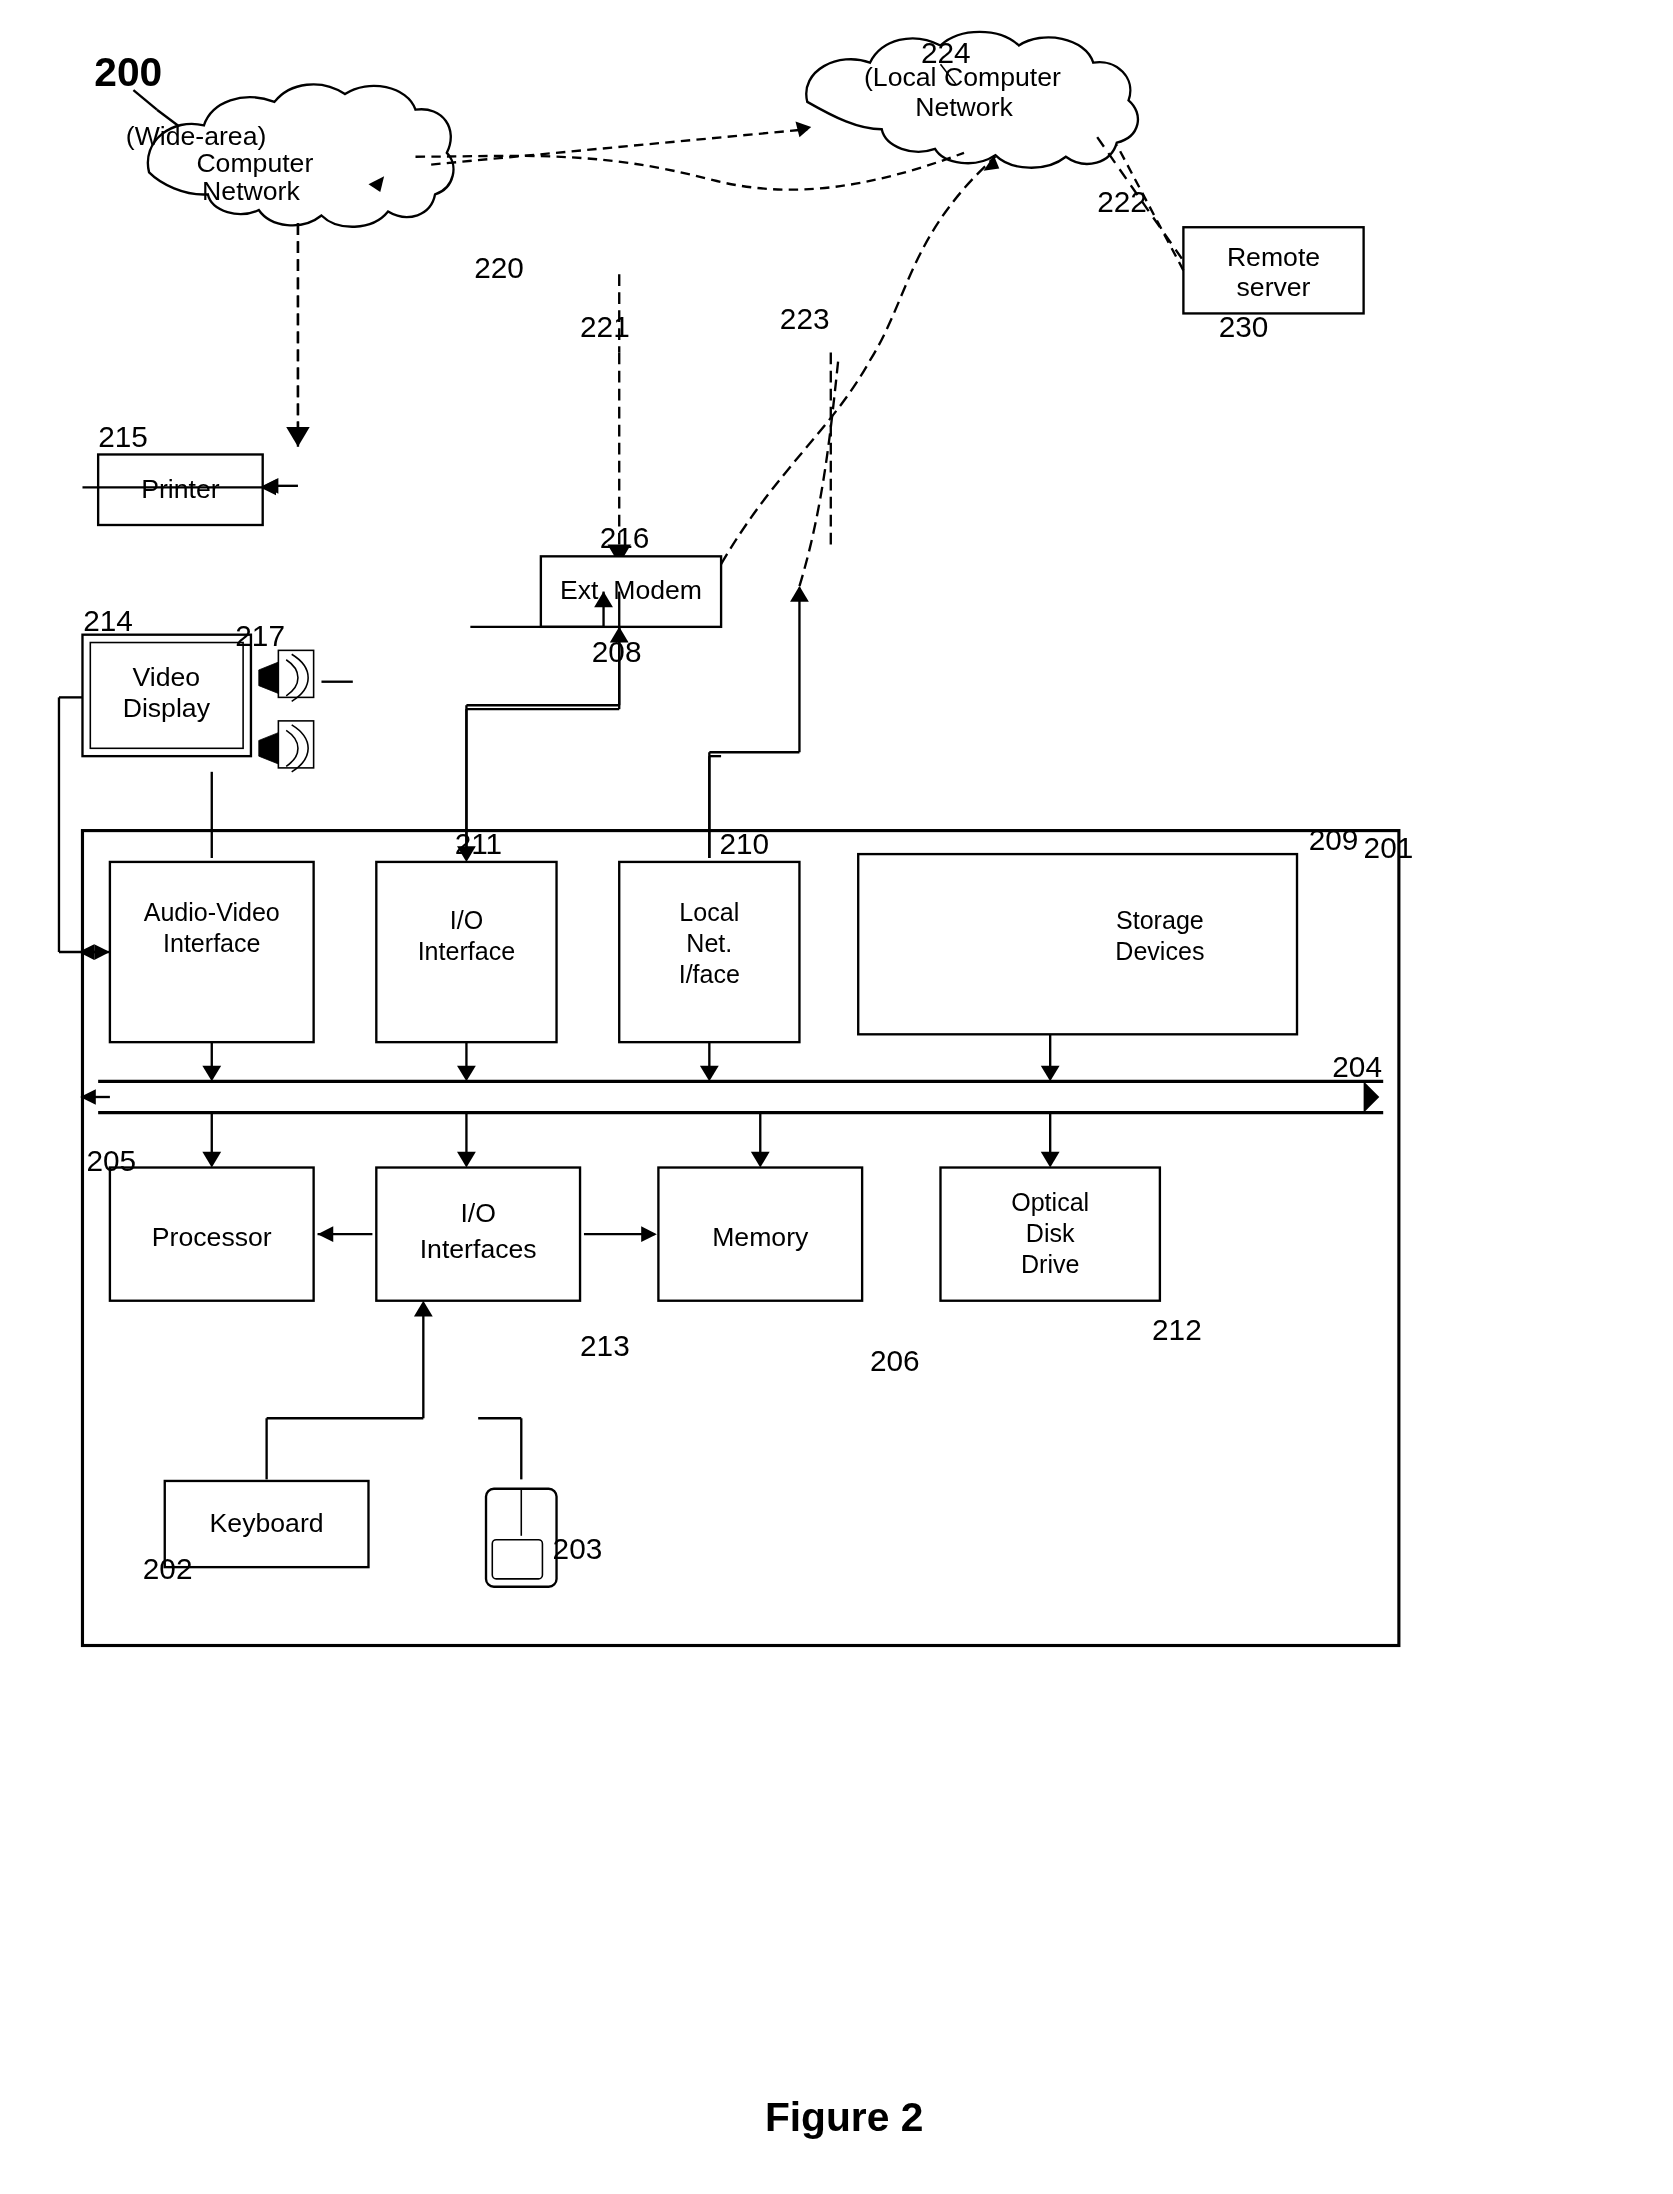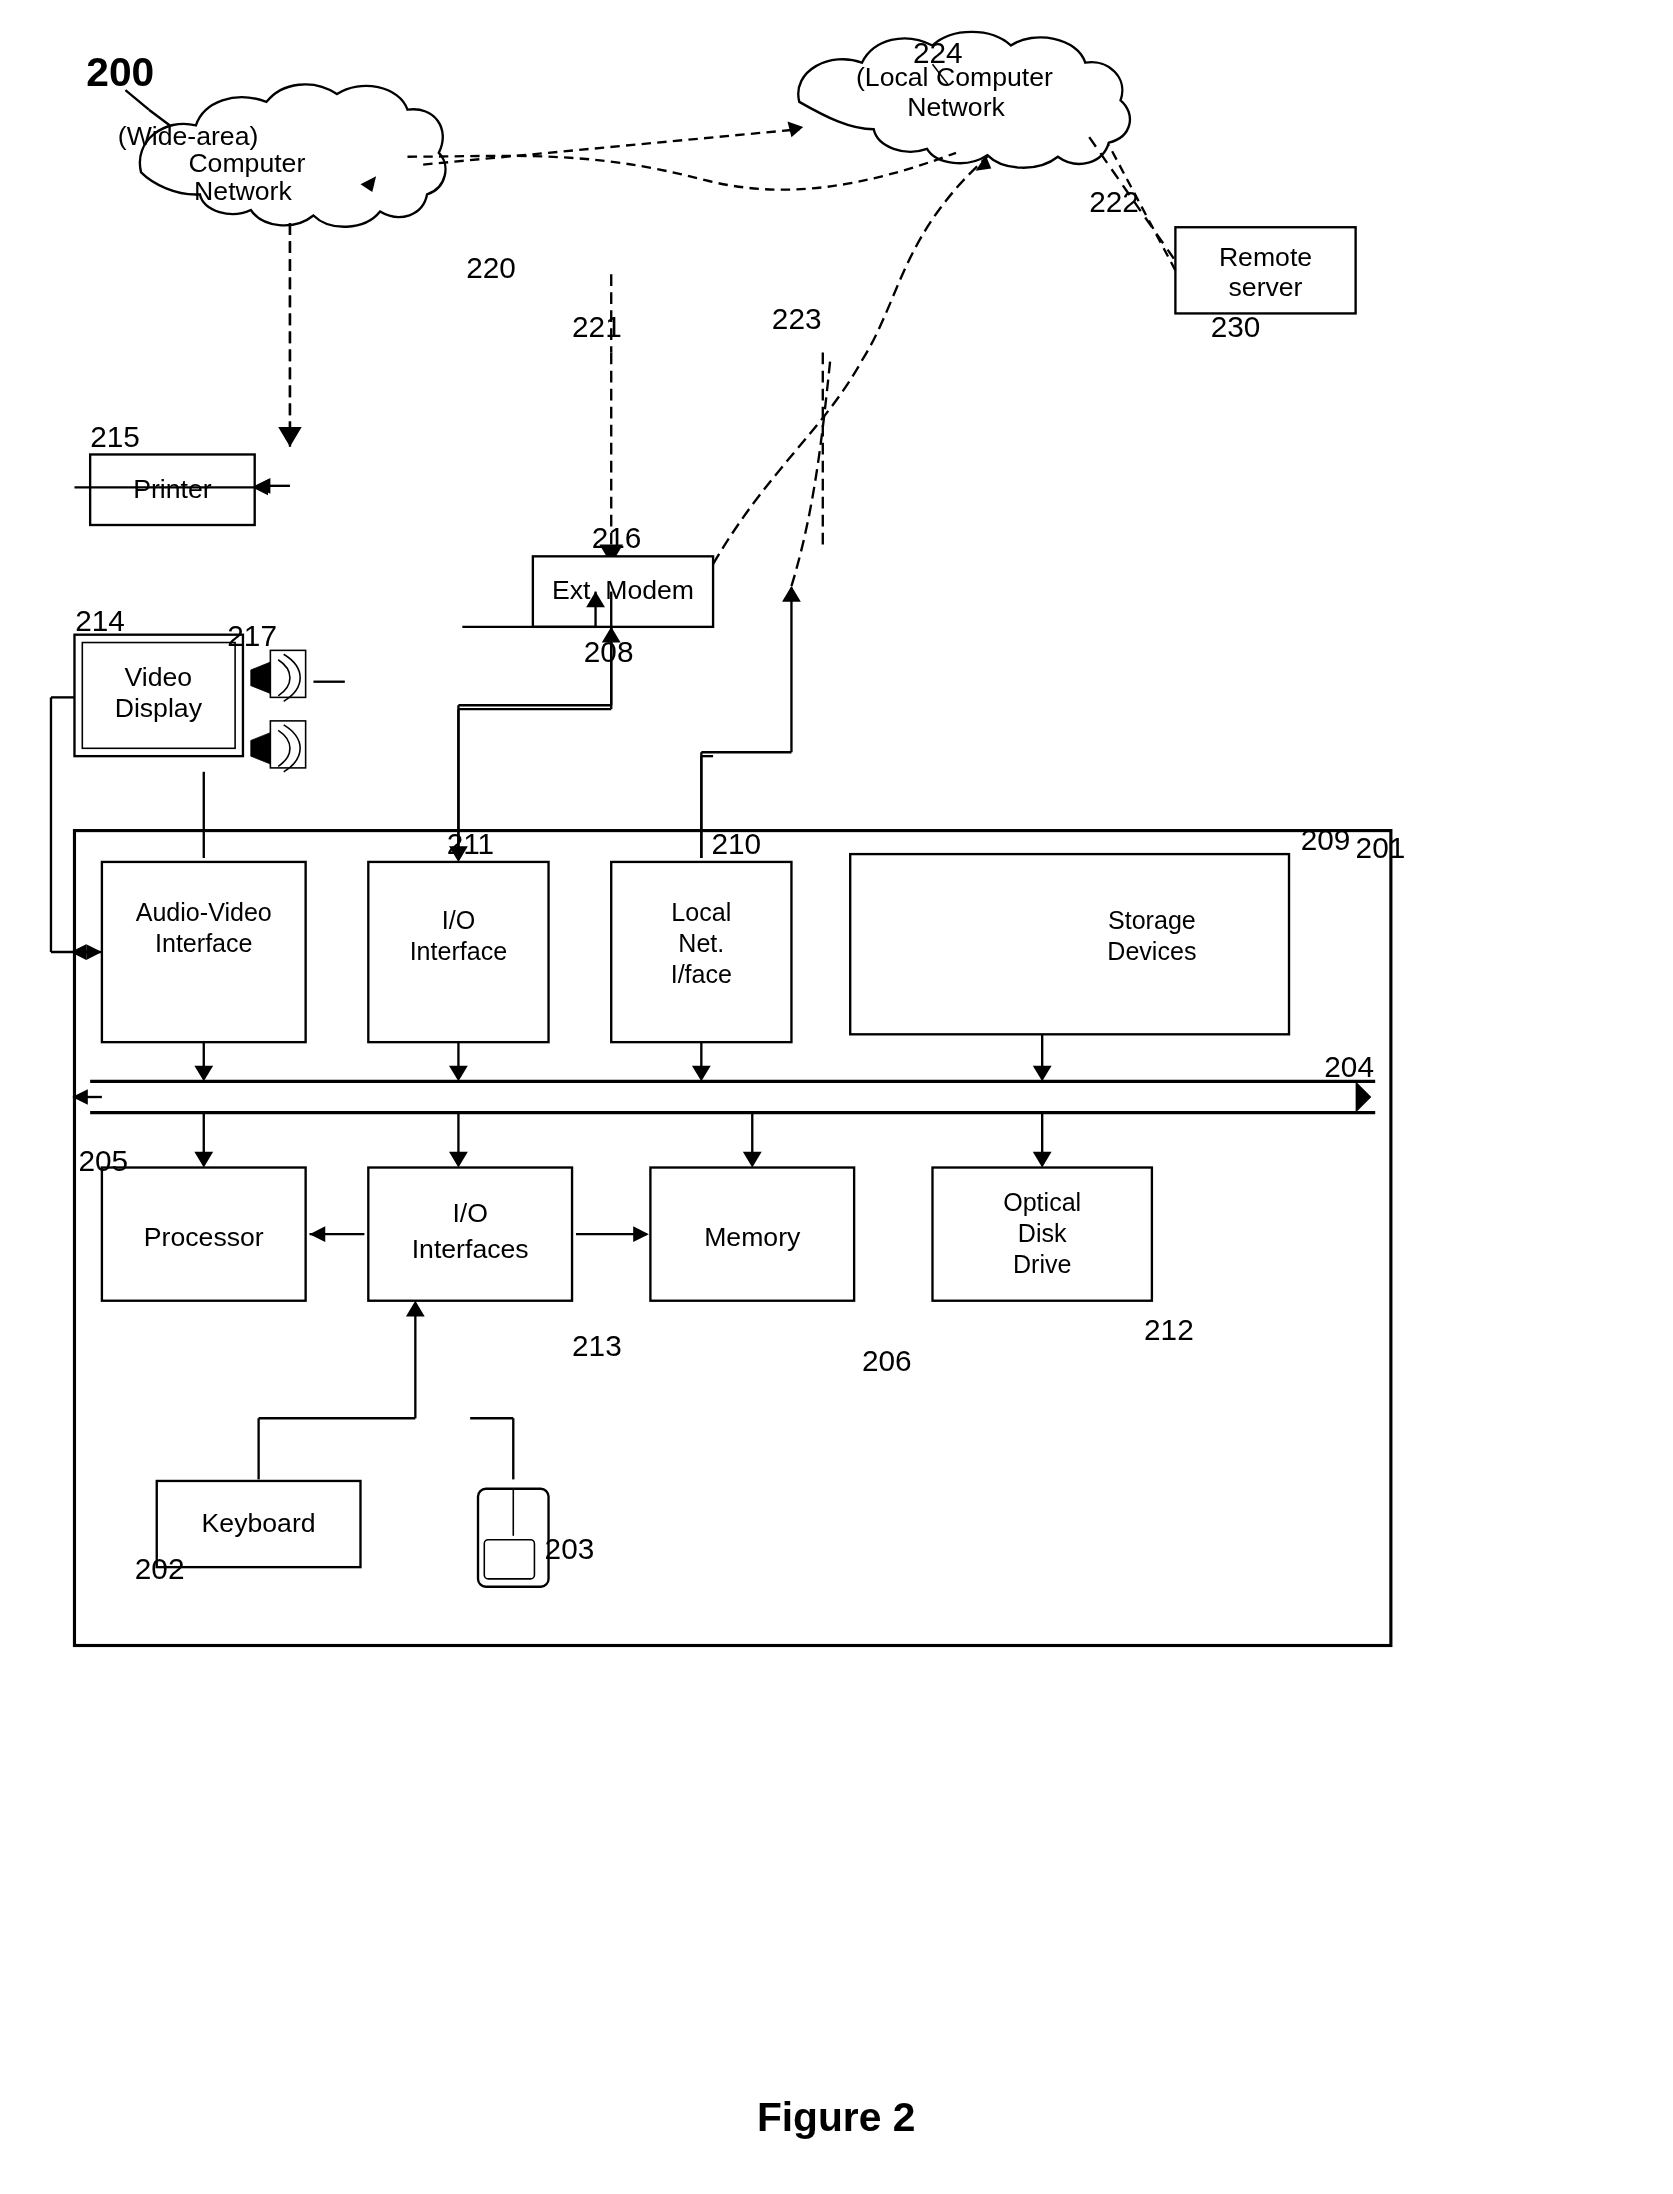--- a/index.html
+++ b/index.html
@@ -7,21 +7,21 @@
       background: #fff;
       font-family: Arial, sans-serif;
       width: 1673px;
       height: 2194px;
       position: relative;
       overflow: hidden;
     }
     .diagram-container {
       position: absolute;
       top: 0;
-      left: 0;
+      left: 8px;
       width: 1419px;
       height: 2194px;
     }
     svg {
       width: 1673px;
       height: 2194px;
     }
   </style>
 </head>
 <body>

